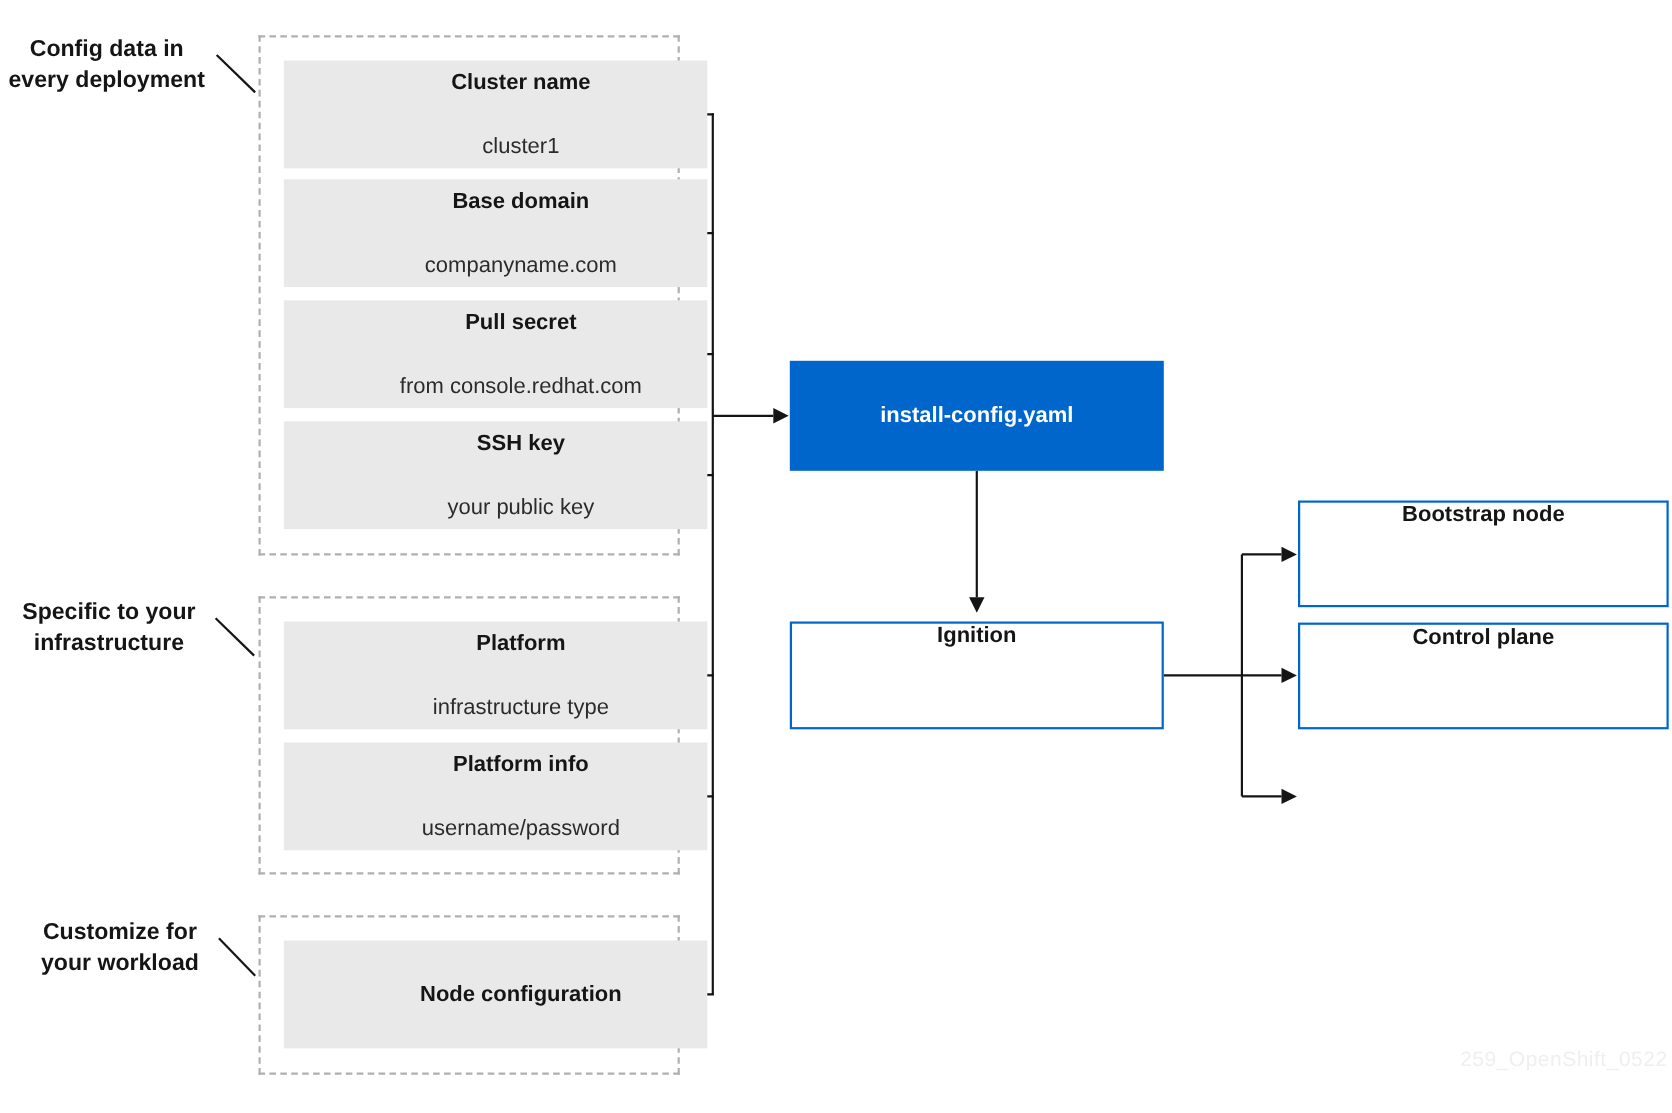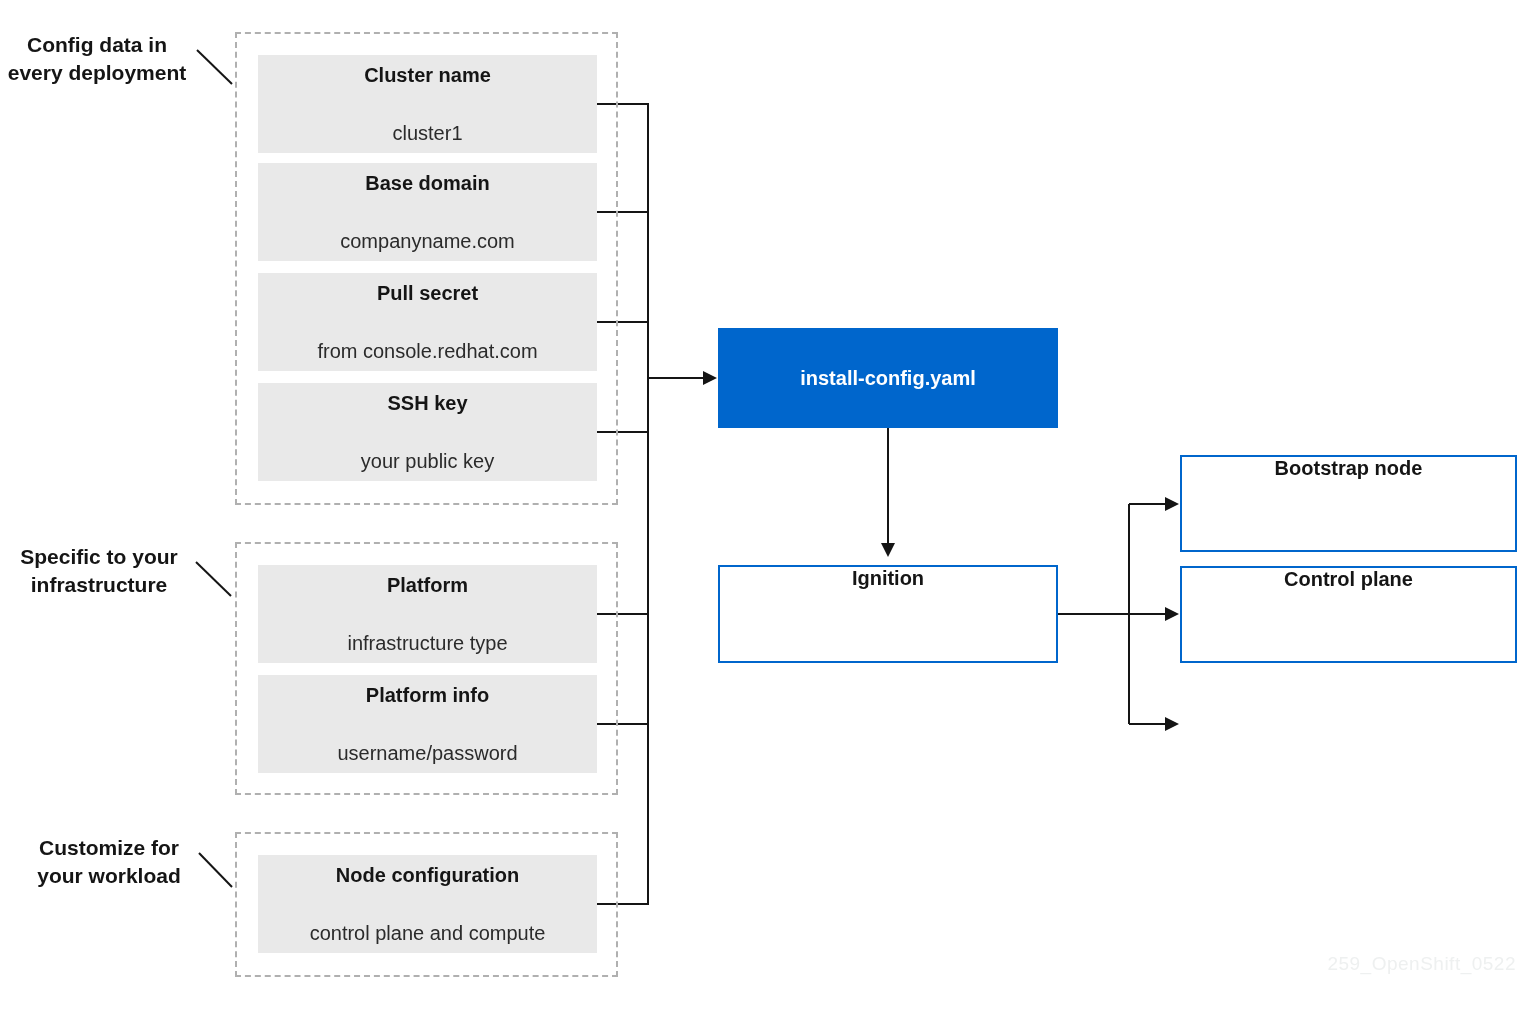--- a/index.html
+++ b/index.html
@@ -19,21 +19,21 @@
   .group-label{
     position:absolute;text-align:center;font-weight:bold;font-size:21px;
     line-height:28px;color:var(--line-black,#151515);
   }
   .label-1{left:0;top:31px;width:194px;}
   .label-2{left:8px;top:543px;width:182px;}
   .label-3{left:28px;top:834px;width:162px;}
 
   .gray-box{
     position:absolute;left:258px;width:339px;height:98px;background:var(--box-gray,#e9e9e9);
-    display:flex;flex-direction:column;align-items:center;justify-content:center;gap:1px;
+    display:flex;flex-direction:column;align-items:center;justify-content:center;gap:1px;padding-left:46px;
   }
   .box-title{font-weight:bold;font-size:20px;line-height:29px;color:#151515;}
   .box-sub{font-weight:normal;font-size:20px;line-height:29px;color:#2b2b2b;margin-top:28px;}
   .gb-1{top:55px;}  .gb-2{top:163px;} .gb-3{top:273px;} .gb-4{top:383px;}
   .gb-5{top:565px;} .gb-6{top:675px;} .gb-7{top:855px;}
 
   .fill-box{
     position:absolute;left:718px;top:328px;width:340px;height:100px;
     background:var(--accent-blue,#0066cc);color:#ffffff;
     display:flex;align-items:center;justify-content:center;
@@ -128,21 +128,20 @@
   <div class="gray-box gb-5">
     <div class="box-title">Platform</div>
     <div class="box-sub">infrastructure type</div>
   </div>
   <div class="gray-box gb-6">
     <div class="box-title">Platform info</div>
     <div class="box-sub">username/password</div>
   </div>
   <div class="gray-box gb-7">
     <div class="box-title">Node configuration</div>
-    <div class="box-sub">control plane and compute</div>
   </div>
 
   <div class="fill-box">
     <span>install-config.yaml</span>
   </div>
   <div class="outline-box ignition">
     <span>Ignition</span>
   </div>
 
   <div class="outline-box out-1">

